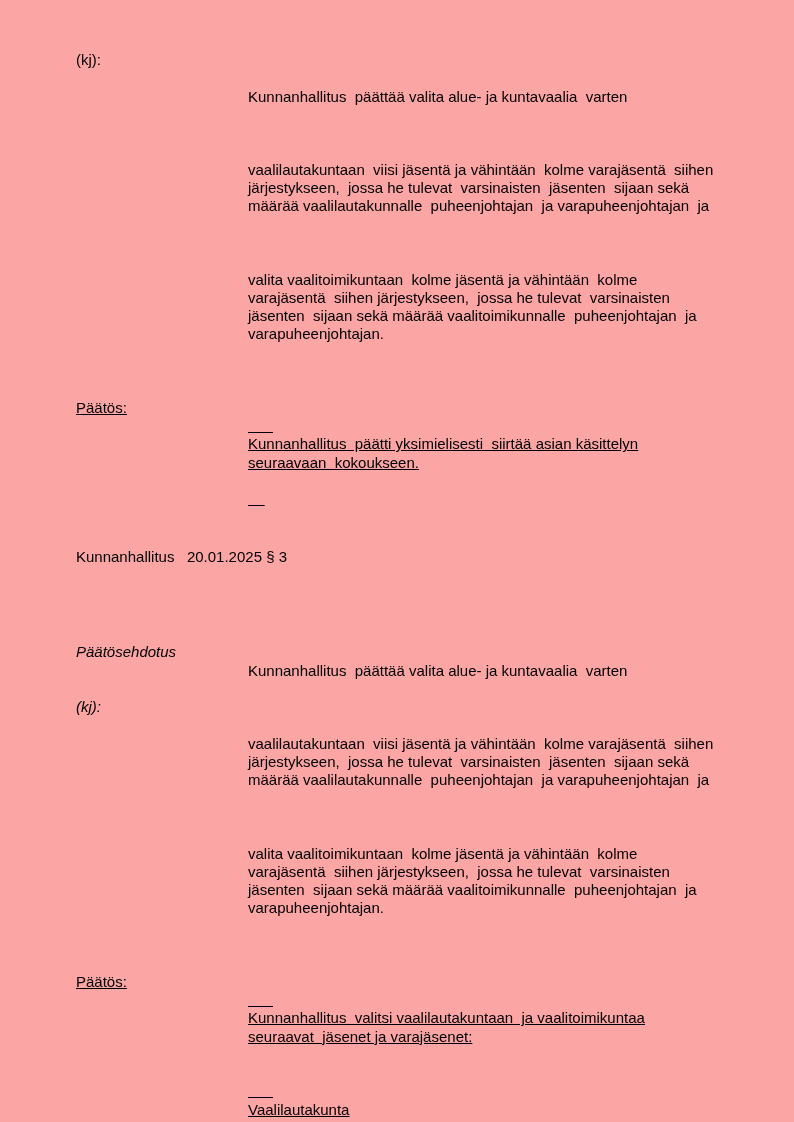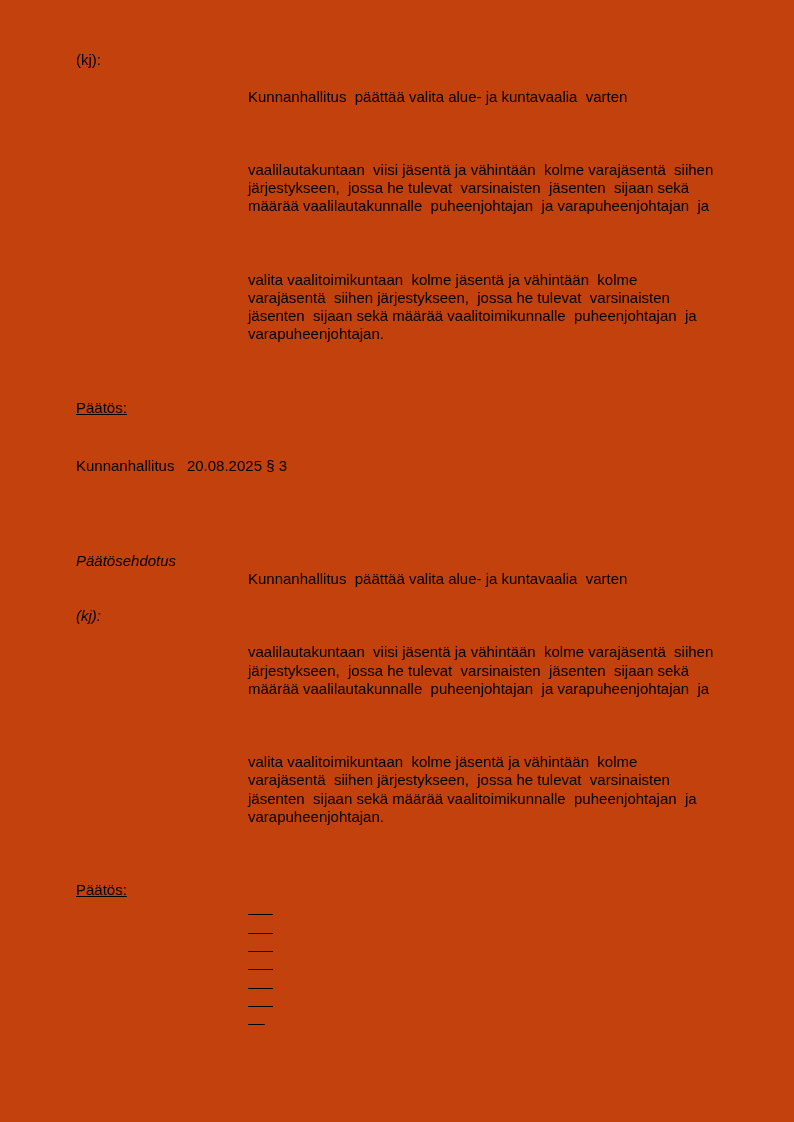--- a/index.html
+++ b/index.html
@@ -5,21 +5,21 @@
   html, body {
     margin: 0;
     padding: 0;
     background: #ffffff;
   }
   .page {
     position: relative;
     width: 794px;
     height: 1122px;
     box-sizing: border-box;
-    background: #c2410c;
+    background: #fca5a5;
     color: #000000;
     font-family: "Liberation Sans", sans-serif;
     font-size: 15px;
     line-height: 18.3px;
     padding: 51px 26px 0 76px;
     overflow: hidden;
   }
   .row {
     display: flex;
     align-items: flex-start;
@@ -62,23 +62,27 @@
 määrää vaalilautakunnalle  puheenjohtajan  ja varapuheenjohtajan  ja</p>
       <p class="para">valita vaalitoimikuntaan  kolme jäsentä ja vähintään  kolme
 varajäsentä  siihen järjestykseen,  jossa he tulevat  varsinaisten
 jäsenten  sijaan sekä määrää vaalitoimikunnalle  puheenjohtajan  ja
 varapuheenjohtajan.</p>
     </div>
   </div>
 
   <div class="row no-gap">
     <div class="label-col">Päätös:</div>
+    <div class="body-col">
+      <p class="para">Kunnanhallitus  päätti yksimielisesti  siirtää asian käsittelyn
+seuraavaan  kokoukseen.</p>
+    </div>
   </div>
 
-  <div class="heading">Kunnanhallitus   20.08.2025 § 3</div>
+  <div class="heading">Kunnanhallitus   20.01.2025 § 3</div>
 
   <div class="row">
     <div class="label-col">
       <div class="label-line">Päätösehdotus</div>
       <div class="label-line">(kj):</div>
     </div>
     <div class="body-col offset-one-line">
       <p class="para">Kunnanhallitus  päättää valita alue- ja kuntavaalia  varten</p>
       <p class="para">vaalilautakuntaan  viisi jäsentä ja vähintään  kolme varajäsentä  siihen
 järjestykseen,  jossa he tulevat  varsinaisten  jäsenten  sijaan sekä
@@ -86,20 +90,23 @@
       <p class="para">valita vaalitoimikuntaan  kolme jäsentä ja vähintään  kolme
 varajäsentä  siihen järjestykseen,  jossa he tulevat  varsinaisten
 jäsenten  sijaan sekä määrää vaalitoimikunnalle  puheenjohtajan  ja
 varapuheenjohtajan.</p>
     </div>
   </div>
 
   <div class="row no-gap">
     <div class="label-col">Päätös:</div>
     <div class="body-col">
+      <p class="para">Kunnanhallitus  valitsi vaalilautakuntaan  ja vaalitoimikuntaa
+seuraavat  jäsenet ja varajäsenet:</p>
+      <p class="para">Vaalilautakunta</p>
       
       
       
       
       
       
     </div>
   </div>
 
 </div>

